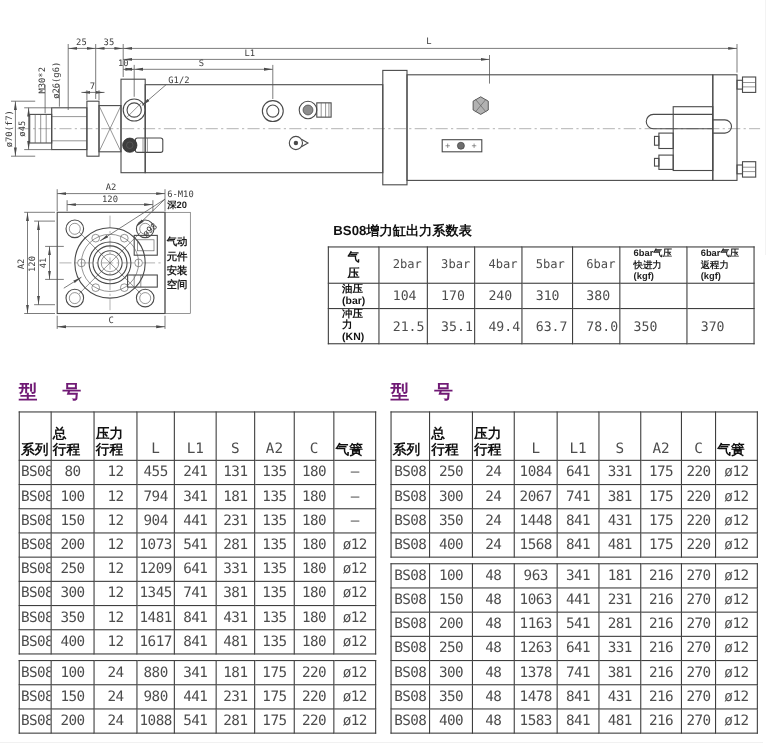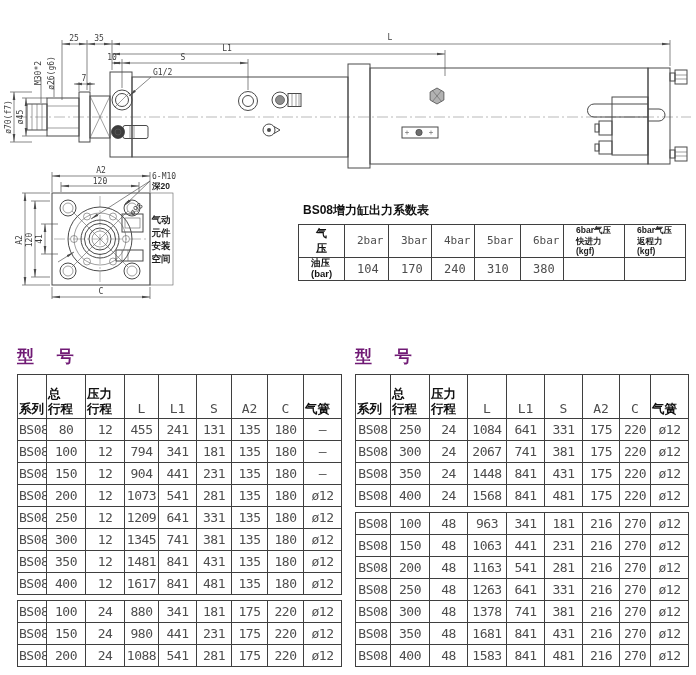--- a/index.html
+++ b/index.html
@@ -302,20 +302,31 @@
           <td>油压
 (bar)</td>
           <td>104</td>
           <td>170</td>
           <td>240</td>
           <td>310</td>
           <td>380</td>
           <td></td>
           <td></td>
         </tr>
+        <tr>
+          <td>冲压力
+(KN)</td>
+          <td>21.5</td>
+          <td>35.1</td>
+          <td>49.4</td>
+          <td>63.7</td>
+          <td>78.0</td>
+          <td>350</td>
+          <td>370</td>
+        </tr>
       </tbody>
   </table>
 
   <div class="model model-left">
     <div class="model-title">型 号</div>
     <table class="mt">
       <colgroup>
         <col style="width:29px">
           <col style="width:39px">
           <col style="width:39px">
@@ -623,21 +634,21 @@
             <td>741</td>
             <td>381</td>
             <td>216</td>
             <td>270</td>
             <td>ø12</td>
           </tr>
           <tr>
             <td>BS08</td>
             <td>350</td>
             <td>48</td>
-            <td>1681</td>
+            <td>1478</td>
             <td>841</td>
             <td>431</td>
             <td>216</td>
             <td>270</td>
             <td>ø12</td>
           </tr>
           <tr>
             <td>BS08</td>
             <td>400</td>
             <td>48</td>

